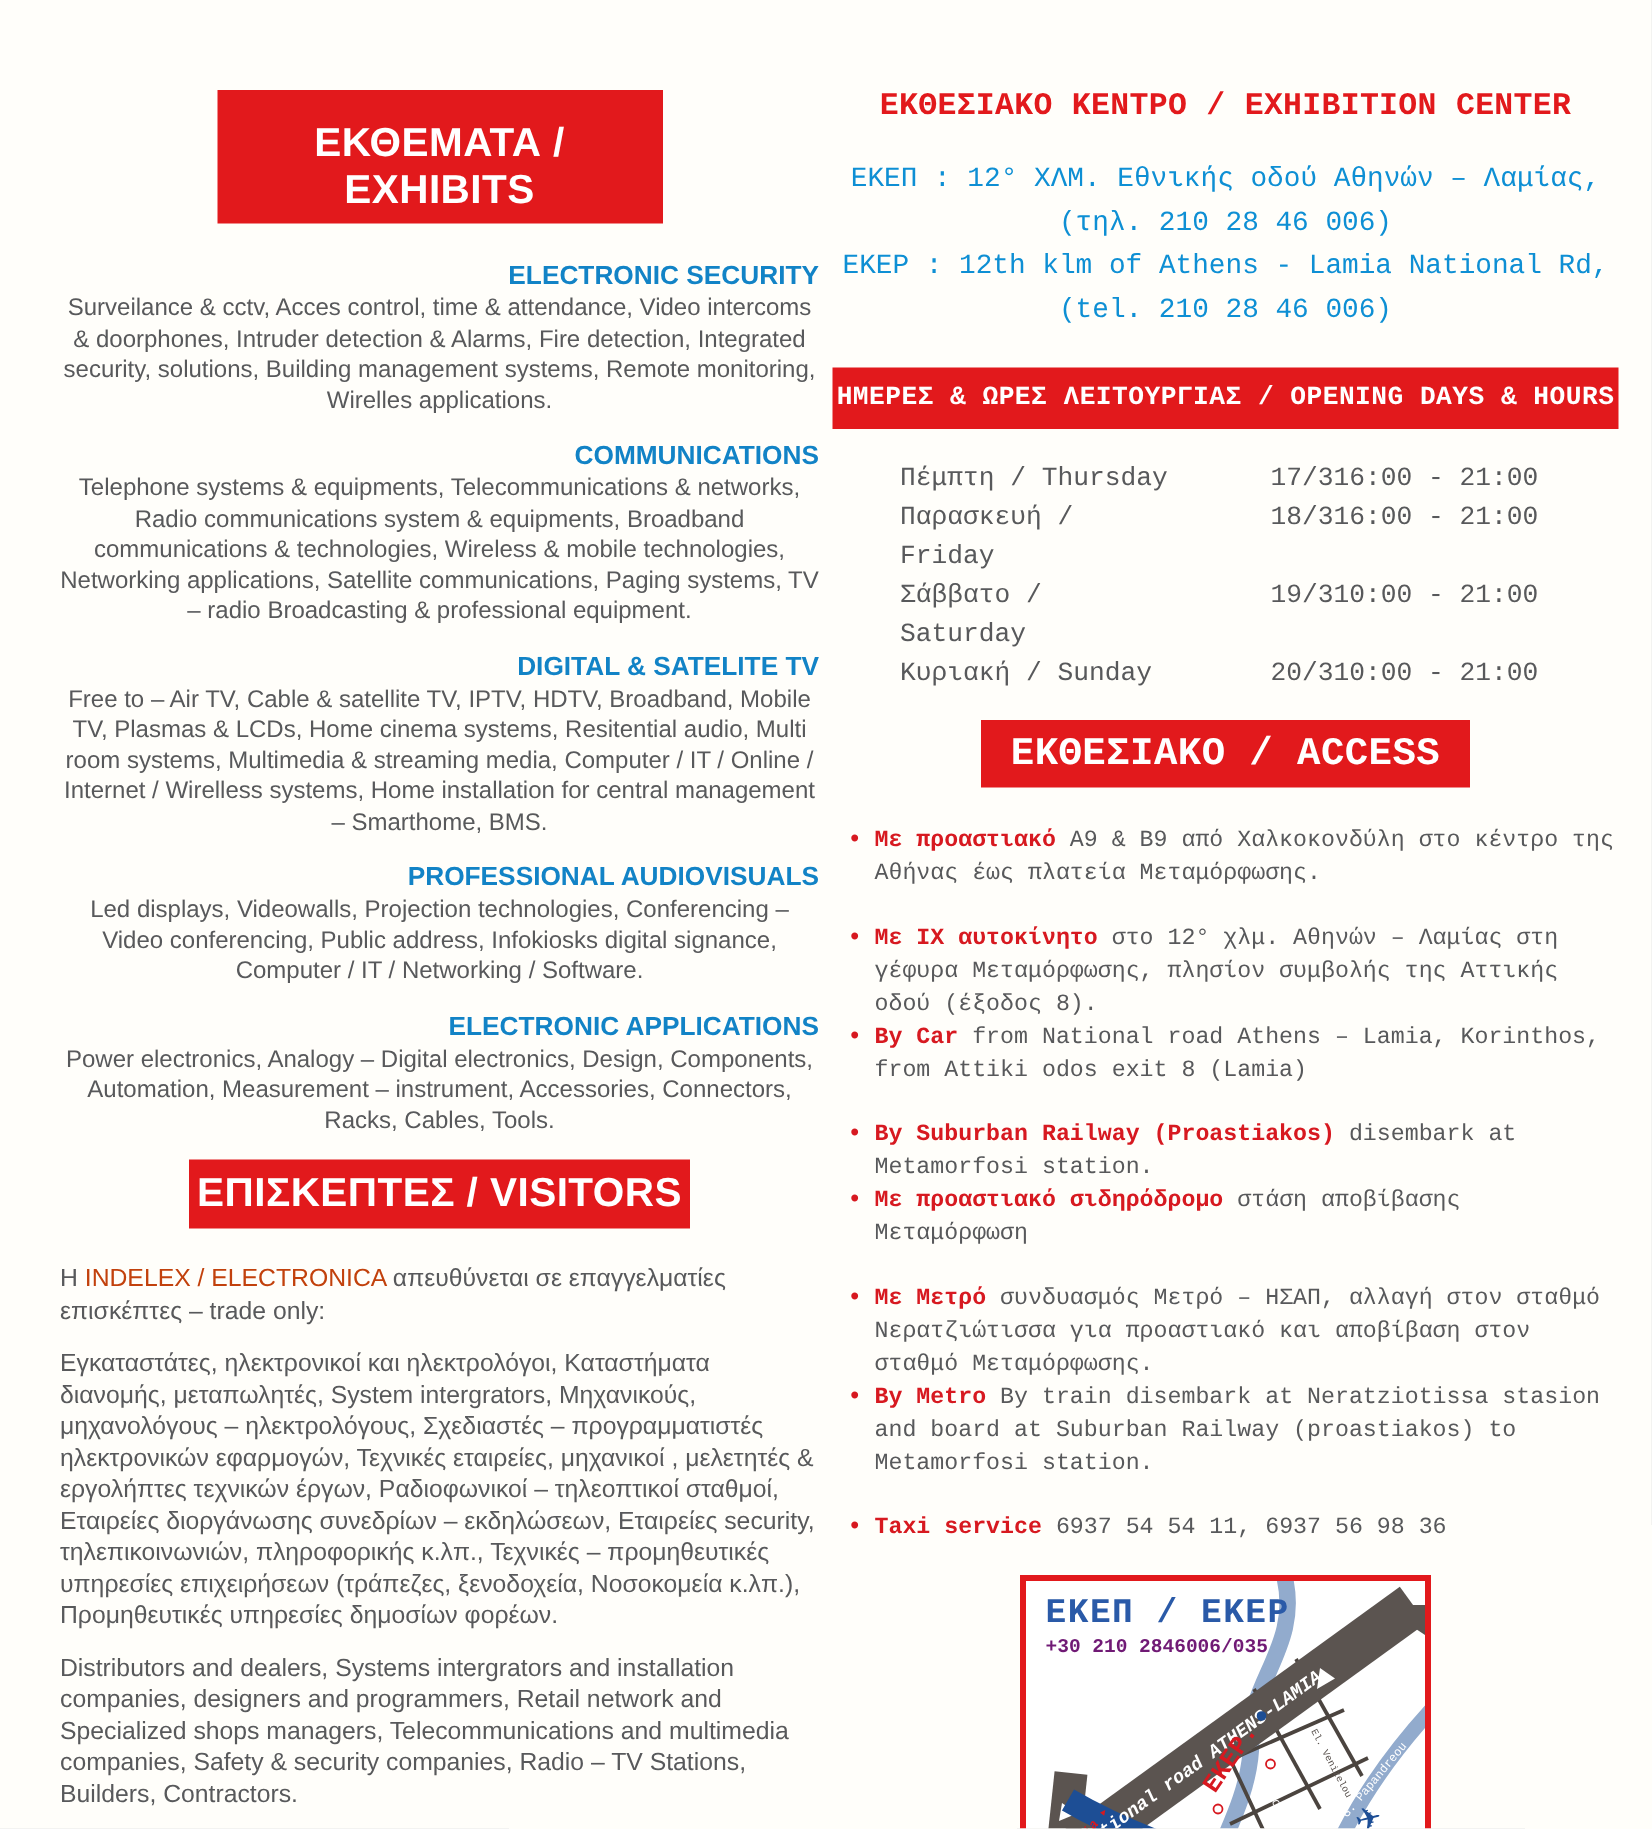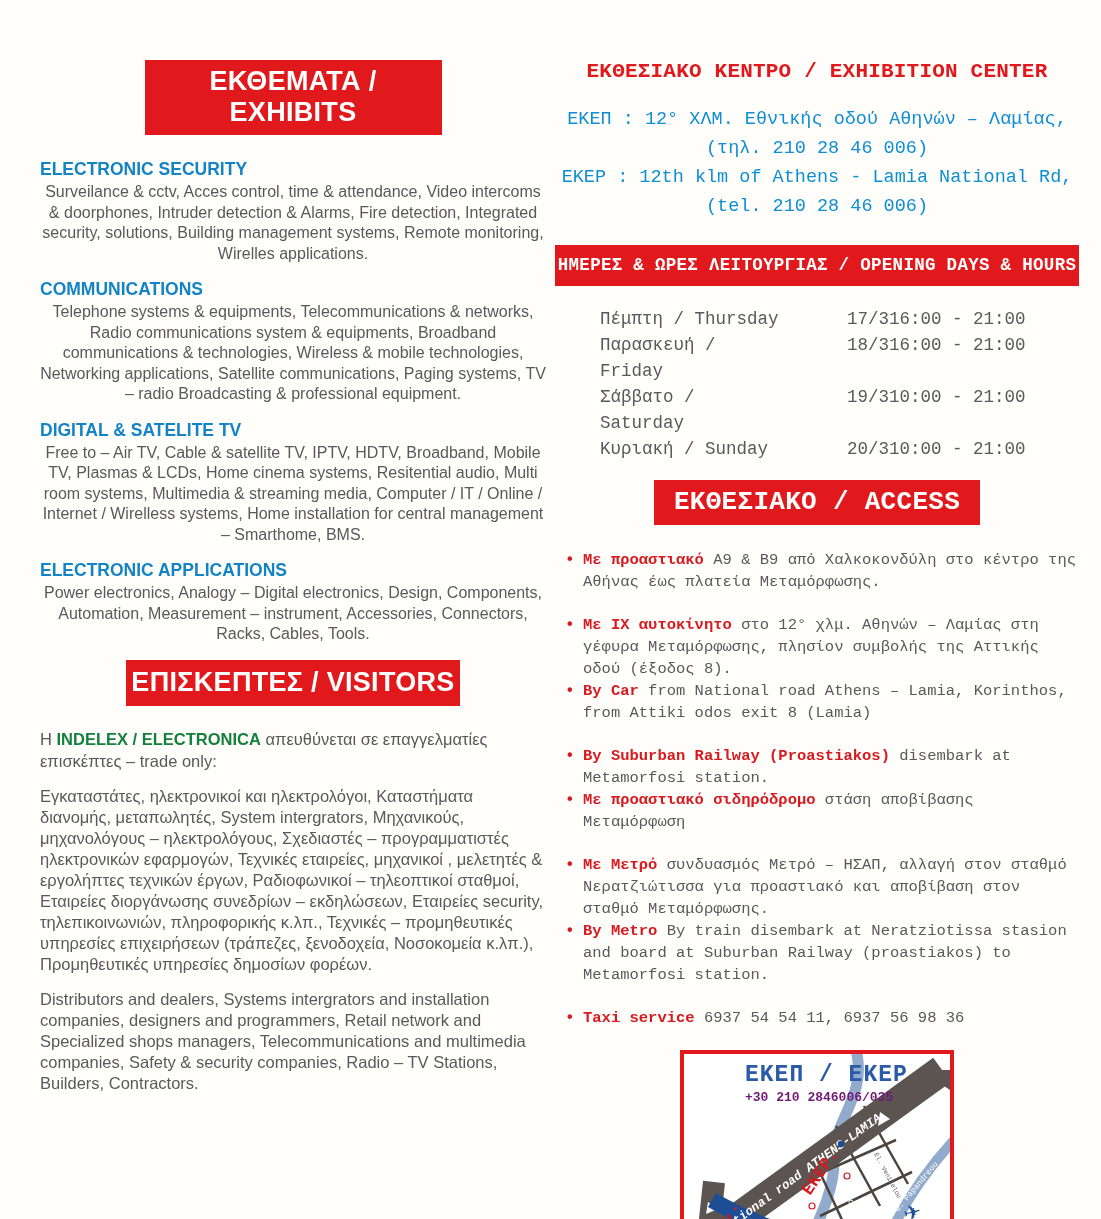--- a/index.html
+++ b/index.html
@@ -10,34 +10,34 @@
     font-family:"Liberation Sans","DejaVu Sans",sans-serif;
     color:#58595b;
   }
   .col-left  { position:absolute; left:40px;  top:60px; width:506px; }
   .col-right { position:absolute; left:555px; top:60px; width:524px;font-family:Liberation Mono, monospace; }
 
   .banner {
     background:#e2191c; color:#ffffff; font-weight:bold; text-align:center;
     letter-spacing:0.3px;
   }
-  .banner.exhibits { width:297px; margin:0 auto 24px; font-size:27px; padding:6px 0 7px; }
+  .banner.exhibits { width:297px; margin:0 auto 24px; font-size:27px; padding:20px 0 7px; }
   .banner.visitors { width:334px; margin:10px auto 22px; font-size:27px; padding:7px 0 8px; }
   .banner.hours    { width:100%;  margin:0 0 16px; font-size:17.5px; padding:10px 0 11px; }
   .banner.access   { width:326px; margin:0 auto 24px; font-size:26px; padding:7px 0 8px; }
 
   .section { margin-bottom:15px; }
   .section h3 {
-    color:#1283c6; font-size:17.5px; font-weight:bold; text-align:left;
+    color:#1283c6; font-size:17.5px; font-weight:bold; text-align:right;
     margin:0 0 2px;
   }
   .section p { font-size:16px; line-height:20.5px; text-align:center; }
 
   .intro { font-size:16.5px; line-height:22px; margin-bottom:14px; }
-  .brand { color:#15803d; font-weight:bold; }
+  .brand { color:#c2410c; font-weight:normal; }
   .para  { font-size:16.5px; line-height:21px; margin-bottom:14px; }
 
   .center-heading {
     color:#e2191c; font-weight:bold; font-size:21px; text-align:center;
     margin-bottom:22px; letter-spacing:0.2px;
   }
   .address { color:#0e8fd4; font-size:18.5px; line-height:29px; text-align:center;
     margin-bottom:24px; }
 
   .hours-table { padding:4px 40px 0 45px; margin-bottom:18px; }
@@ -53,21 +53,21 @@
     content:"•"; position:absolute; left:4px; top:0;
     color:#d71920; font-size:16px; font-weight:bold;
   }
   .lead { color:#d71920; font-weight:bold; }
 
   .map-box {
     position:relative; width:274px; height:244px; margin:14px auto 0;
     border:4px solid #e2191c; background:#ffffff;
   }
   .map-box svg { position:absolute; left:0; top:0; width:266px; height:236px; }
-  .map-head { position:absolute; left:13px; top:8px; pointer-events:none;margin-left:48px; }
+  .map-head { position:absolute; left:13px; top:8px; pointer-events:none; }
   .map-title { color:#2a5aa8; font-size:23px; font-weight:bold; letter-spacing:1px; }
   .map-phone { color:#701a75; font-size:13px; font-weight:bold; margin-top:2px; }
 </style>
 </head>
 <body>
 
 <div class="page">
 
   <div class="col-left">
     <div class="banner exhibits">ΕΚΘΕΜΑΤΑ / EXHIBITS</div>
@@ -76,20 +76,24 @@
       <h3>ELECTRONIC SECURITY</h3>
       <p>Surveilance &amp; cctv, Acces control, time &amp; attendance, Video intercoms &amp; doorphones, Intruder detection &amp; Alarms, Fire detection, Integrated security, solutions, Building management systems, Remote monitoring, Wirelles applications.</p>
     </div>
     <div class="section">
       <h3>COMMUNICATIONS</h3>
       <p>Telephone systems &amp; equipments, Telecommunications &amp; networks, Radio communications system &amp; equipments, Broadband communications  &amp; technologies, Wireless &amp; mobile technologies, Networking applications, Satellite communications, Paging systems, TV – radio Broadcasting &amp; professional equipment.</p>
     </div>
     <div class="section">
       <h3>DIGITAL &amp; SATELITE TV</h3>
       <p>Free to – Air TV, Cable &amp; satellite TV, IPTV, HDTV, Broadband, Mobile TV, Plasmas &amp; LCDs, Home cinema systems, Resitential audio, Multi room systems, Multimedia &amp; streaming media, Computer / IT / Online / Internet / Wirelless systems, Home installation for central management – Smarthome, BMS.</p>
+    </div>
+    <div class="section">
+      <h3>PROFESSIONAL AUDIOVISUALS</h3>
+      <p>Led displays, Videowalls, Projection technologies, Conferencing – Video conferencing, Public address, Infokiosks digital signance, Computer / IT / Networking / Software.</p>
     </div>
     <div class="section">
       <h3>ELECTRONIC APPLICATIONS</h3>
       <p>Power electronics, Analogy – Digital electronics, Design, Components, Automation, Measurement – instrument, Accessories, Connectors, Racks, Cables, Tools.</p>
     </div>
 
     <div class="banner visitors">ΕΠΙΣΚΕΠΤΕΣ / VISITORS</div>
 
     <p class="intro"><span>Η </span><span class="brand">INDELEX / ELECTRONICA</span><span> απευθύνεται σε επαγγελματίες επισκέπτες – trade only:</span></p>
 

